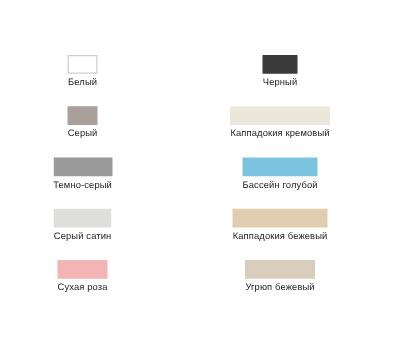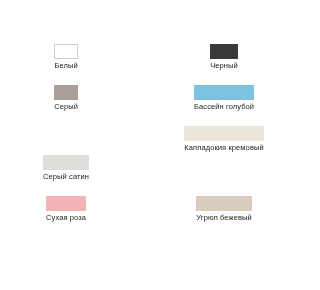--- a/index.html
+++ b/index.html
@@ -75,20 +75,21 @@
         <span class="swatch-label">Белый</span>
       </div>
 
       <div class="swatch-row">
         <span class="swatch-chip" style="background-color: rgb(171, 159, 156);"></span>
         <span class="swatch-label">Серый</span>
       </div>
 
       <div class="swatch-row">
         <span class="swatch-chip" style="background-color: rgb(154, 154, 154);"></span>
+        <span class="swatch-label">Темно-серый</span>
       </div>
 
       <div class="swatch-row">
         <span class="swatch-chip" style="background-color: rgb(222, 223, 218);"></span>
         <span class="swatch-label">Серый сатин</span>
       </div>
 
       <div class="swatch-row">
         <span class="swatch-chip" style="background-color: rgb(242, 180, 180);"></span>
         <span class="swatch-label">Сухая роза</span>
@@ -98,31 +99,32 @@
     </div>
 
     <div class="palette-column right">
 
       <div class="swatch-row">
         <span class="swatch-chip" style="background-color: rgb(58, 58, 58);"></span>
         <span class="swatch-label">Черный</span>
       </div>
 
       <div class="swatch-row">
+        <span class="swatch-chip" style="background-color: rgb(235, 231, 219);"></span>
+        <span class="swatch-label">Каппадокия кремовый</span>
+      </div>
+
+      <div class="swatch-row">
         <span class="swatch-chip" style="background-color: rgb(124, 195, 224);"></span>
         <span class="swatch-label">Бассейн голубой</span>
       </div>
 
       <div class="swatch-row">
-        <span class="swatch-chip" style="background-color: rgb(235, 231, 219);"></span>
-        <span class="swatch-label">Каппадокия кремовый</span>
-      </div>
-
-      <div class="swatch-row">
         <span class="swatch-chip" style="background-color: rgb(224, 205, 176);"></span>
+        <span class="swatch-label">Каппадокия бежевый</span>
       </div>
 
       <div class="swatch-row">
         <span class="swatch-chip" style="background-color: rgb(217, 205, 189);"></span>
         <span class="swatch-label">Угрюп бежевый</span>
       </div>
 
 
     </div>
 

